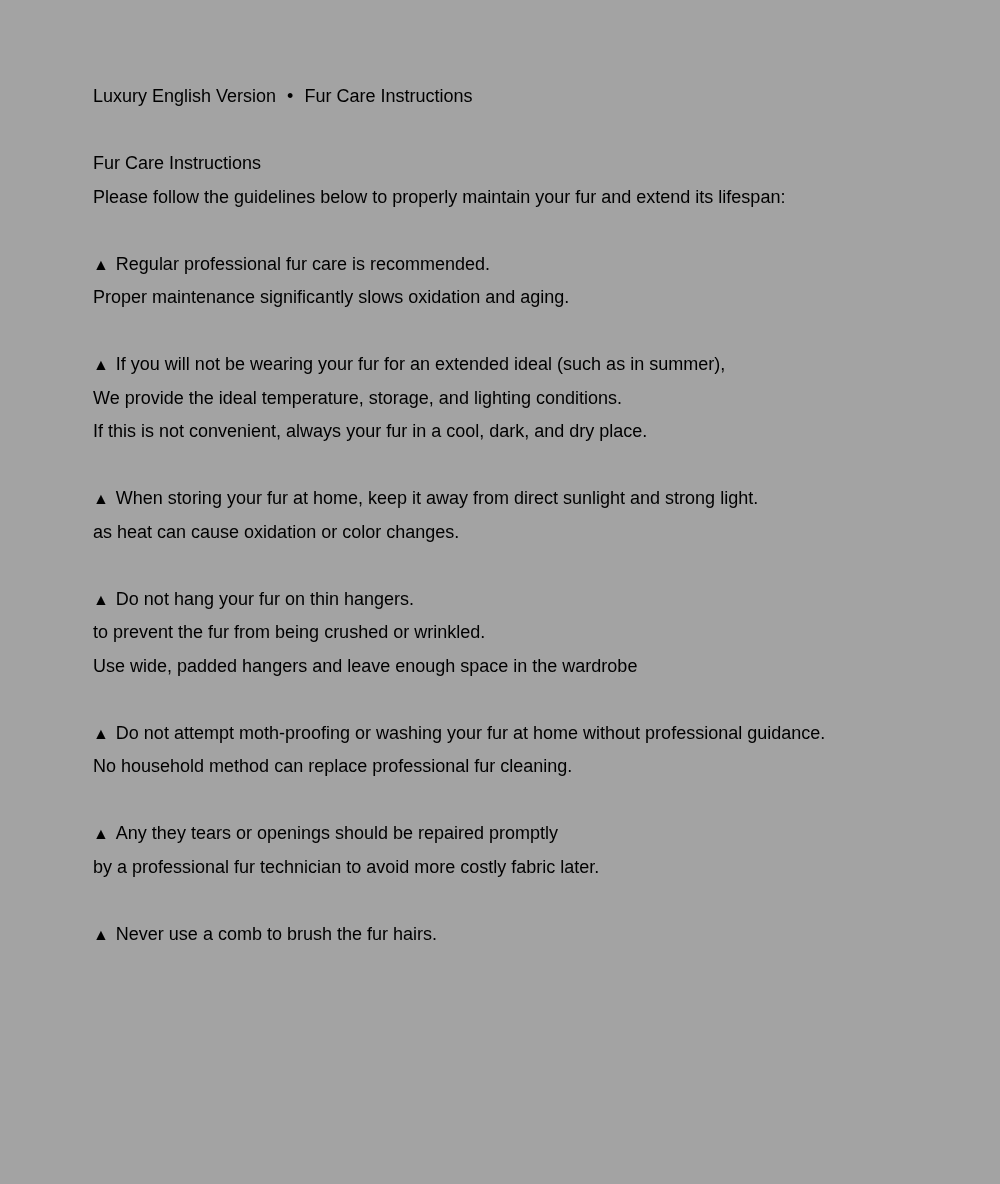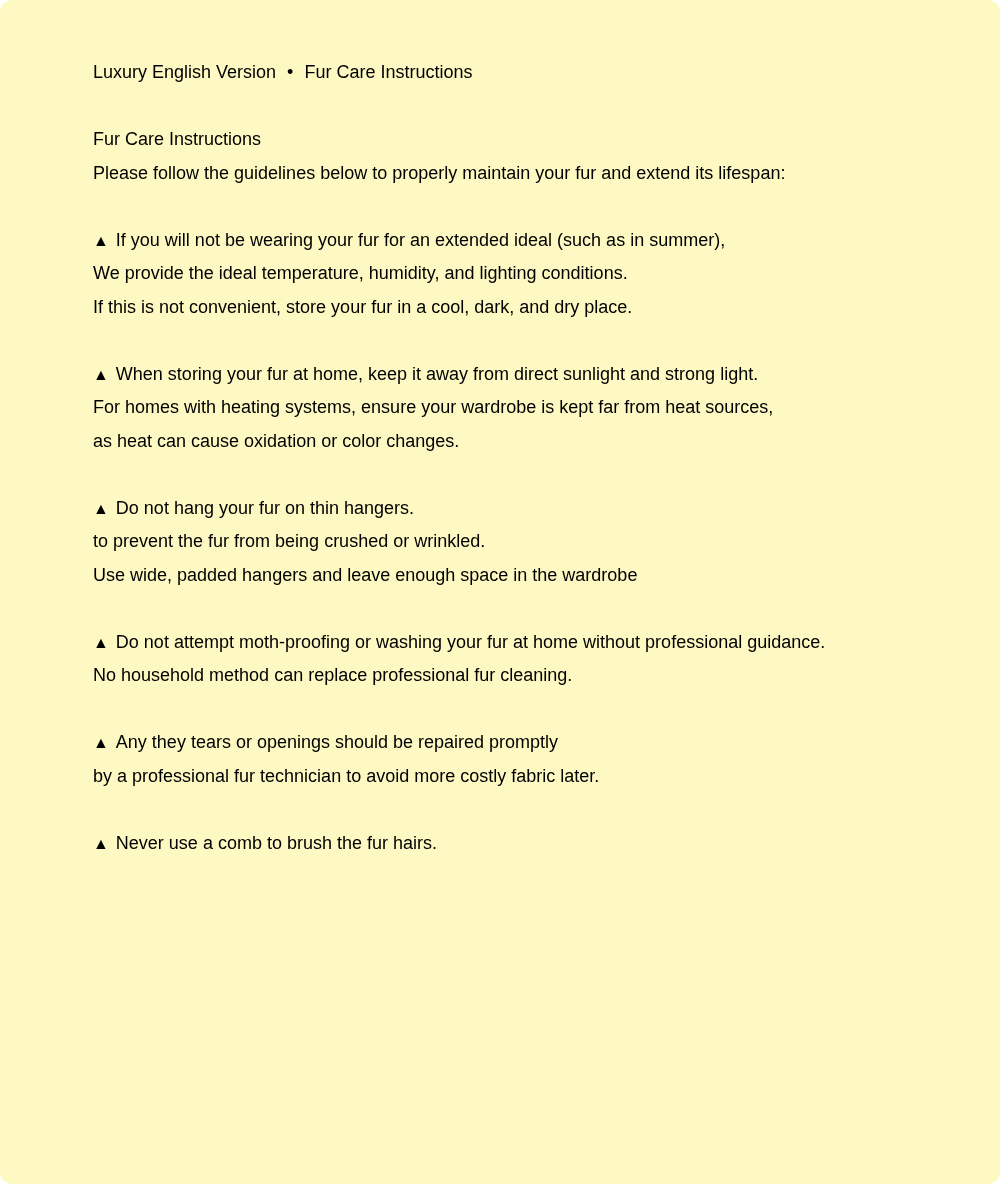--- a/index.html
+++ b/index.html
@@ -5,28 +5,27 @@
   html, body {
     margin: 0;
     padding: 0;
     background: #ffffff;
   }
   .doc {
     position: relative;
     width: 1000px;
     min-height: 1184px;
     box-sizing: border-box;
-    background: #fef9c3;
+    background: #a3a3a3;
     color: #000000;
-    padding: 56px 60px 40px 93px;
+    padding: 80px 60px 40px 93px;
     font-family: "Liberation Sans", "DejaVu Sans", sans-serif;
     font-size: 18px;
     line-height: 33.5px;
     font-weight: 400;
-    border-radius: 12px;
   }
   .block { margin: 0; }
   .block + .block { margin-top: 33.5px; }  
   p.line { margin: 0; white-space: nowrap; }
   .sep { display: inline-block; margin: 0 11px; }
   .bullet {
     display: inline-block;
     margin-right: 7px;
     font-size: 16px;
   }
@@ -38,30 +37,33 @@
 
   <p class="line block">
     <span>Luxury English Version</span><span class="sep">•</span><span>Fur Care Instructions</span>
   </p>
 
   <div class="block">
     <p class="line">Fur Care Instructions</p>
     <p class="line">Please follow the guidelines below to properly maintain your fur and extend its lifespan:</p>
   </div>
 
+  <div class="block">
+    <p class="line"><span class="bullet">▲</span><span>Regular professional fur care is recommended.</span></p>
+    <p class="line">Proper maintenance significantly slows oxidation and aging.</p>
+  </div>
 
   <div class="block">
     <p class="line"><span class="bullet">▲</span><span>If you will not be wearing your fur for an extended ideal (such as in summer),</span></p>
-    <p class="line">We provide the ideal temperature, humidity, and lighting conditions.</p>
-    <p class="line">If this is not convenient, store your fur in a cool, dark, and dry place.</p>
+    <p class="line">We provide the ideal temperature, storage, and lighting conditions.</p>
+    <p class="line">If this is not convenient, always your fur in a cool, dark, and dry place.</p>
   </div>
 
   <div class="block">
     <p class="line"><span class="bullet">▲</span><span>When storing your fur at home, keep it away from direct sunlight and strong light.</span></p>
-    <p class="line">For homes with heating systems, ensure your wardrobe is kept far from heat sources,</p>
     <p class="line">as heat can cause oxidation or color changes.</p>
   </div>
 
 
   <div class="block">
     <p class="line"><span class="bullet">▲</span><span>Do not hang your fur on thin hangers.</span></p>
     <p class="line">to prevent the fur from being crushed or wrinkled.</p>
     <p class="line">Use wide, padded hangers and leave enough space in the wardrobe</p>
   </div>
 

